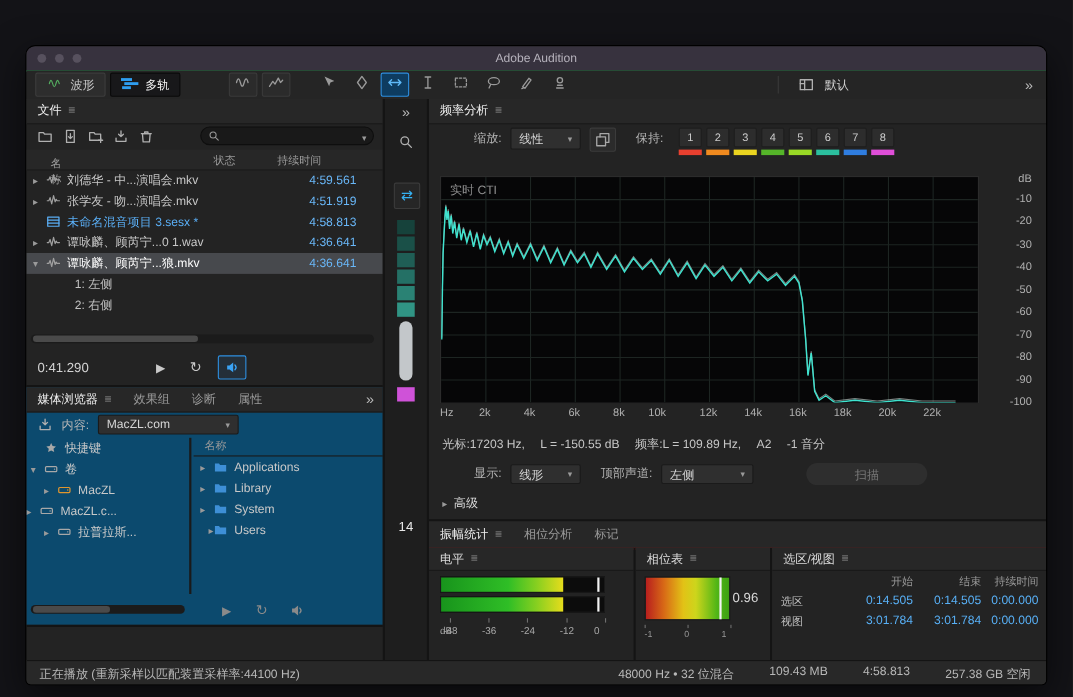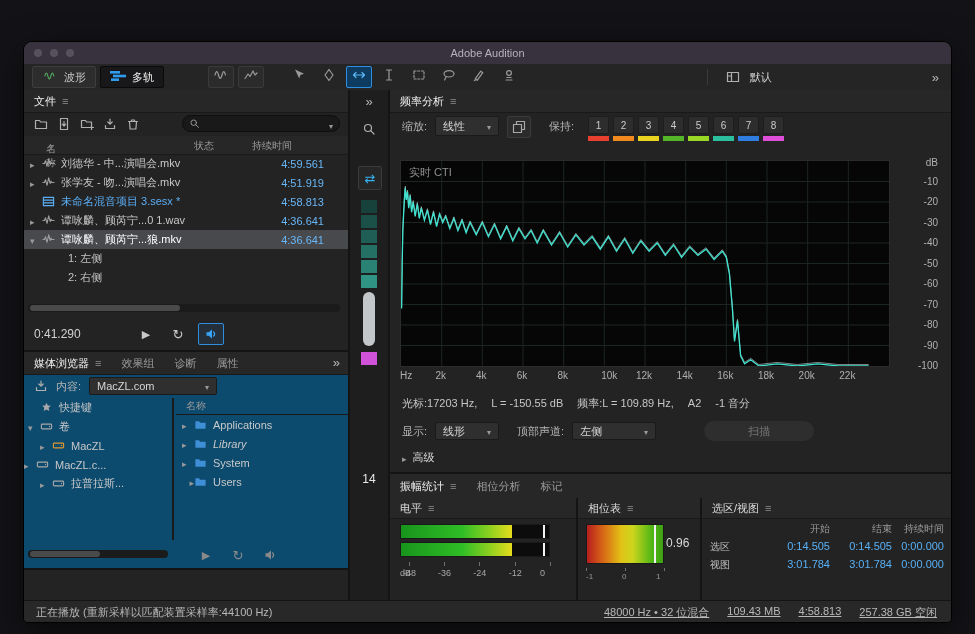--- a/index.html
+++ b/index.html
@@ -96,21 +96,21 @@
   .swapbtn{position:absolute;top:76px;left:8px;width:22px;height:22px;border:1px solid #3b3b3b;background:#262626;
            border-radius:2px;display:flex;align-items:center;justify-content:center;color:#35b1f2;font-size:13px;}
   .swatches{position:absolute;top:110px;left:11px;display:flex;flex-direction:column;gap:2px;}
   .swatch{width:16px;height:13px;}
   .sthumb{position:absolute;top:202px;left:13px;width:12px;height:54px;background:#c3c7ca;border-radius:6px;}
   .swatch.mag{position:absolute;top:262px;left:11px;}
   .strip-label{position:absolute;top:382px;left:0;right:0;text-align:center;color:#e8e8e8;font-size:12px;}
   
   .freq{position:absolute;left:366px;top:48px;width:561px;height:382px;background:#232323;}
   .fctrl{position:absolute;left:0;top:26px;width:100%;height:34px;display:flex;align-items:flex-start;gap:8px;padding-left:12px;box-sizing:border-box;}
-  .flab{font-size:11px;color:#b5b5b5;line-height:20px;}
+  .flab{font-size:11px;color:#b5b5b5;line-height:20px;margin-left:29px;}
   .holdwrap{display:flex;gap:4px;margin-left:6px;}
   .holdbtn{width:21px;display:flex;flex-direction:column;align-items:stretch;}
   .holdbtn .hb{height:16px;background:#2d2d2d;border:1px solid #1e1e1e;color:#cccccc;font-size:10px;
                display:flex;align-items:center;justify-content:center;border-radius:2px;}
   .holdbtn .hc{height:5px;margin-top:2px;}
   .sqbtn{width:22px;height:20px;border:1px solid #3b3b3b;background:#2b2b2b;border-radius:2px;
          display:flex;align-items:center;justify-content:center;}
   .plot{position:absolute;left:10px;top:70px;width:488px;height:205px;background:#060607;border:1px solid #2b2b2b;}
   .plot-overlay{position:absolute;left:8px;top:4px;font-size:11px;color:#8f8f8f;}
   .ylabels{position:absolute;left:500px;top:70px;width:52px;height:210px;}
@@ -147,21 +147,21 @@
   .selcols span,.selrow span{position:absolute;font-size:10px;}
   .selcols{position:absolute;left:0;top:24px;width:100%;height:14px;color:#9a9a9a;}
   .selrow{position:absolute;left:0;width:100%;height:18px;font-size:11px;}
   .selrow .rl{left:8px;color:#c0c0c0;position:absolute;}
   .sc2{left:60px;width:68px;text-align:right;} .sc3{left:128px;width:62px;text-align:right;} .sc4{left:190px;width:52px;text-align:right;}
   .selrow .rv{color:#58b0f6;position:absolute;font-size:11px;}
   
   .statusbar{position:absolute;left:0;top:558px;width:100%;height:22px;background:#282828;border-top:1px solid #141414;
              display:flex;align-items:center;font-size:11px;color:#b8b8b8;}
   .statusbar .msg{margin-left:12px;}
-  .statusbar .right{margin-left:auto;margin-right:14px;display:flex;gap:18px;text-decoration:underline;}
+  .statusbar .right{margin-left:auto;margin-right:14px;display:flex;gap:32px;}
 </style>
 </head>
 <body>
 
 <div class="window">
 
   <div class="titlebar">
     <div class="dots">
       <span class="dot"></span>
       <span class="dot"></span>
@@ -476,21 +476,21 @@
         <div id="media-list-rows">
             <div class="trow" style="padding-left: 6px;">
               <span class="chev ic-chev-r"></span>
               <span class="ficn">
                 <svg width="13" height="13" viewBox="0 0 14 14" fill="none" stroke="#3e8fd6" stroke-width="1.2" stroke-linecap="round" stroke-linejoin="round">
                   <path d="M1.5 11.5V3.5h4l1 1.5h6v6.5z" fill="#3e8fd6" stroke="none"></path>
                 </svg>
               </span>
               <span>Applications</span>
             </div>
-            <div class="trow" style="padding-left: 6px; font-style: italic;">
+            <div class="trow" style="padding-left: 6px;">
               <span class="chev ic-chev-r"></span>
               <span class="ficn">
                 <svg width="13" height="13" viewBox="0 0 14 14" fill="none" stroke="#3e8fd6" stroke-width="1.2" stroke-linecap="round" stroke-linejoin="round">
                   <path d="M1.5 11.5V3.5h4l1 1.5h6v6.5z" fill="#3e8fd6" stroke="none"></path>
                 </svg>
               </span>
               <span>Library</span>
             </div>
             <div class="trow" style="padding-left: 6px;">
               <span class="chev ic-chev-r"></span>
@@ -646,21 +646,21 @@
         <span style="top: 159px;">-80</span>
         <span style="top: 179.5px;">-90</span>
         <span style="top: 200px;">-100</span>
       </div>
     <div class="xlabels" id="freq-xlabels">
         <span style="left: 0px;">Hz</span>
         <span style="left: 26.6667px; width: 28px; text-align: center;">2k</span>
         <span style="left: 67.3333px; width: 28px; text-align: center;">4k</span>
         <span style="left: 108px; width: 28px; text-align: center;">6k</span>
         <span style="left: 148.667px; width: 28px; text-align: center;">8k</span>
-        <span style="left: 189.333px; width: 28px; text-align: right;">10k</span>
+        <span style="left: 189.333px; width: 28px; text-align: left;">10k</span>
         <span style="left: 230px; width: 28px; text-align: center;">12k</span>
         <span style="left: 270.667px; width: 28px; text-align: center;">14k</span>
         <span style="left: 311.333px; width: 28px; text-align: center;">16k</span>
         <span style="left: 352px; width: 28px; text-align: center;">18k</span>
         <span style="left: 392.667px; width: 28px; text-align: center;">20k</span>
         <span style="left: 433.333px; width: 28px; text-align: center;">22k</span>
       </div>
     <div class="finfo" id="freq-info"><span>光标:17203 Hz,</span><span>L = -150.55 dB</span><span>频率:L = 109.89 Hz,</span><span>A2</span><span>-1 音分</span></div>
     <div class="fctrl2">
       <span class="flab">显示:</span>

